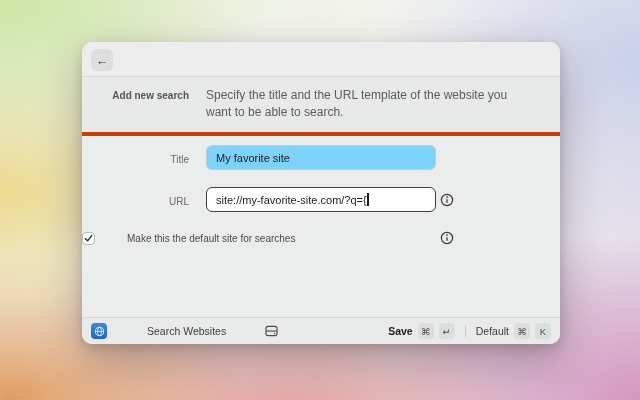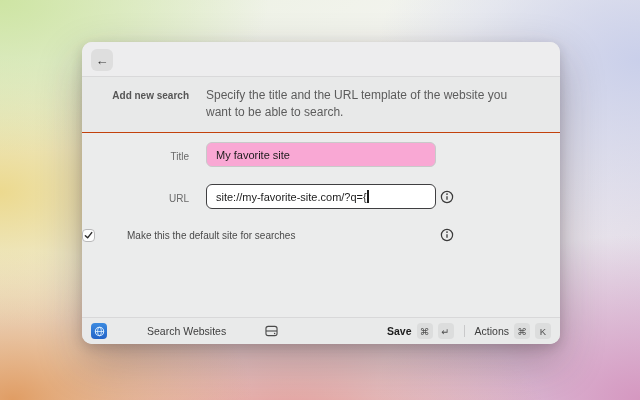--- a/index.html
+++ b/index.html
@@ -30,33 +30,33 @@
   .win-header { height:35px; background:#ededee; flex:none; position:relative;
     border-bottom:1px solid #d9d9da; }
   .back-btn {
     position:absolute; left:9px; top:7px; width:22px; height:22px;
     background:#dedede; border-radius:6px;
     display:flex; align-items:center; justify-content:center;
     color:#333; font-size:13px; cursor:pointer;
   }
   
   .desc-section {
-    background:#e8e9e9; border-bottom:1px solid #c2410c;
+    background:#e8e9e9; border-bottom:4px solid #c2410c;
     padding:10px 0 11px 0; flex:none;
     display:flex; align-items:flex-start;
   }
   .label-col { width:107px; flex:none; text-align:right; margin-right:17px; }
   .section-label { font-size:10px; color:#565656; font-weight:bold; line-height:17px; }
   .section-desc { font-size:12px; color:#5c5c5c; line-height:17px; width:302px; }
   
   .form-area { flex:1; padding-top:9px; position:relative; }
   .form-row { display:flex; align-items:center; position:relative; margin-bottom:17px; }
   .field-label { font-size:10px; color:#6a6a6a; }
   .text-input {
-    width:230px; height:25px; background:#f9a8d4;
+    width:230px; height:25px; background:#7dd3fc;
     border:1px solid #c9c9ca; border-radius:6px;
     display:flex; align-items:center; padding:0 9px;
     font-size:11px; color:#1c1c1c; white-space:nowrap; overflow:hidden;
   }
   .text-input.focused { border:1.5px solid #3f3f41; background:#ffffff; }
   .cursor { width:1.5px; height:13px; background:#1c1c1c; flex:none; margin-left:0.5px; }
   .info-icon {
     position:absolute; left:358px; top:50%; transform:translateY(-50%);
     width:14px; height:14px; color:#3a3a3a; cursor:pointer; display:block;
   }
@@ -166,20 +166,20 @@
           <line x1="1" y1="6.5" x2="13" y2="6.5" stroke="currentColor" stroke-width="1.2"></line>
           <circle cx="10.4" cy="9.2" r="0.8" fill="currentColor"></circle>
         </svg>
       </span>
 
       <div class="footer-right">
         <span class="footer-action-label">Save</span>
         <span class="keycap">⌘</span>
         <span class="keycap">↵</span>
         <span class="footer-divider"></span>
-        <span class="footer-action-label secondary">Actions</span>
+        <span class="footer-action-label secondary">Default</span>
         <span class="keycap">⌘</span>
         <span class="keycap">K</span>
       </div>
     </div>
 
   </div>
 </div>
 
 </body></html>

